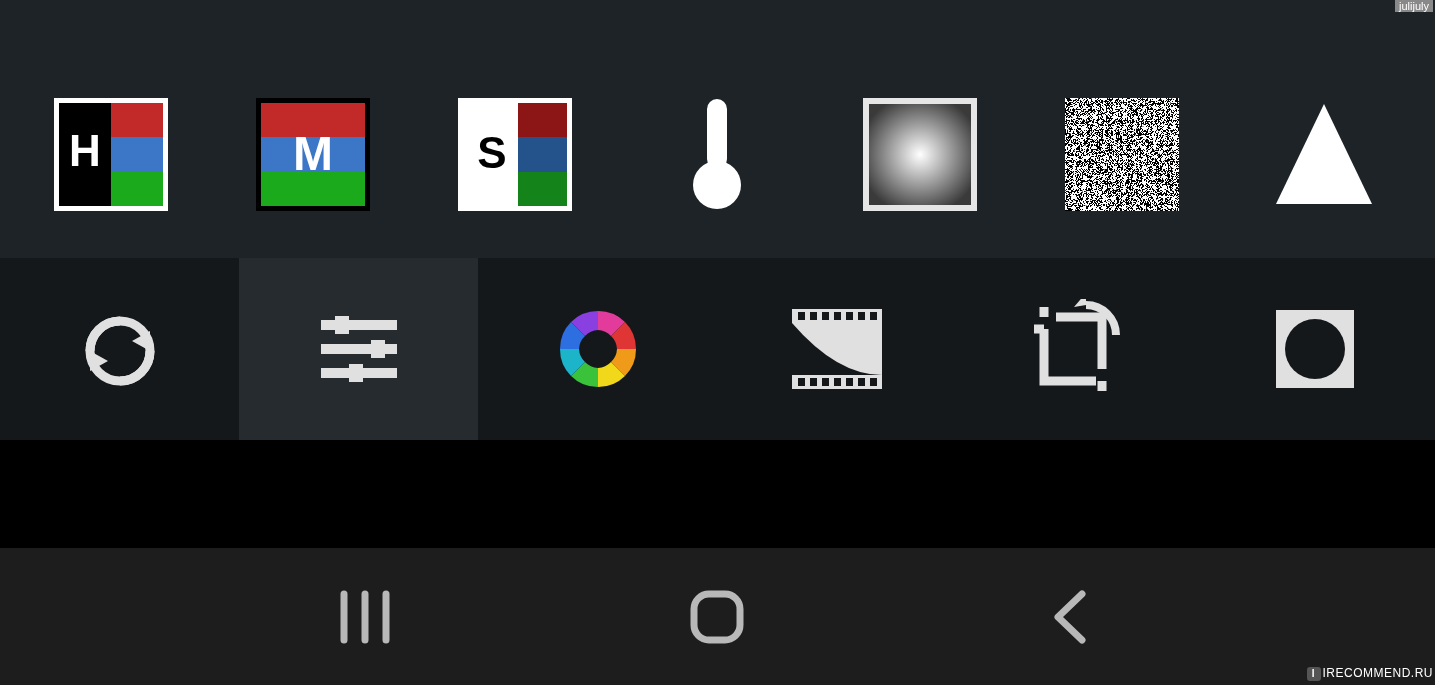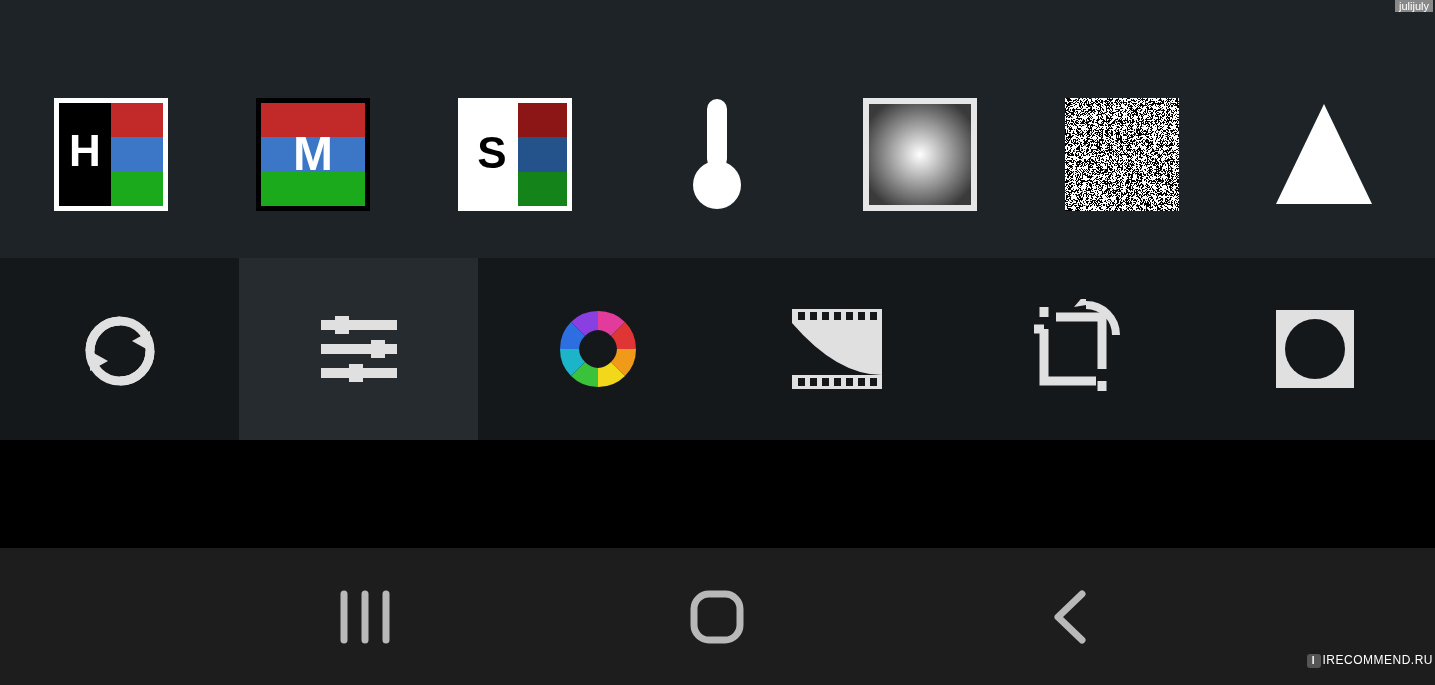--- a/index.html
+++ b/index.html
@@ -69,21 +69,21 @@
     right: 2px;
     top: 0;
     background: #898989;
     color: #fff;
     font-size: 11px;
     padding: 0 4px;
   }
   .watermark-site {
     position: absolute;
     right: 2px;
-    bottom: 17px;
+    bottom: 4px;
     color: #fff;
     font-size: 12px;
     letter-spacing: 0.5px;
   }
   .watermark-site .badge {
     display: inline-block;
     width: 14px;
     height: 14px;
     background: #555;
     color: #fff;

